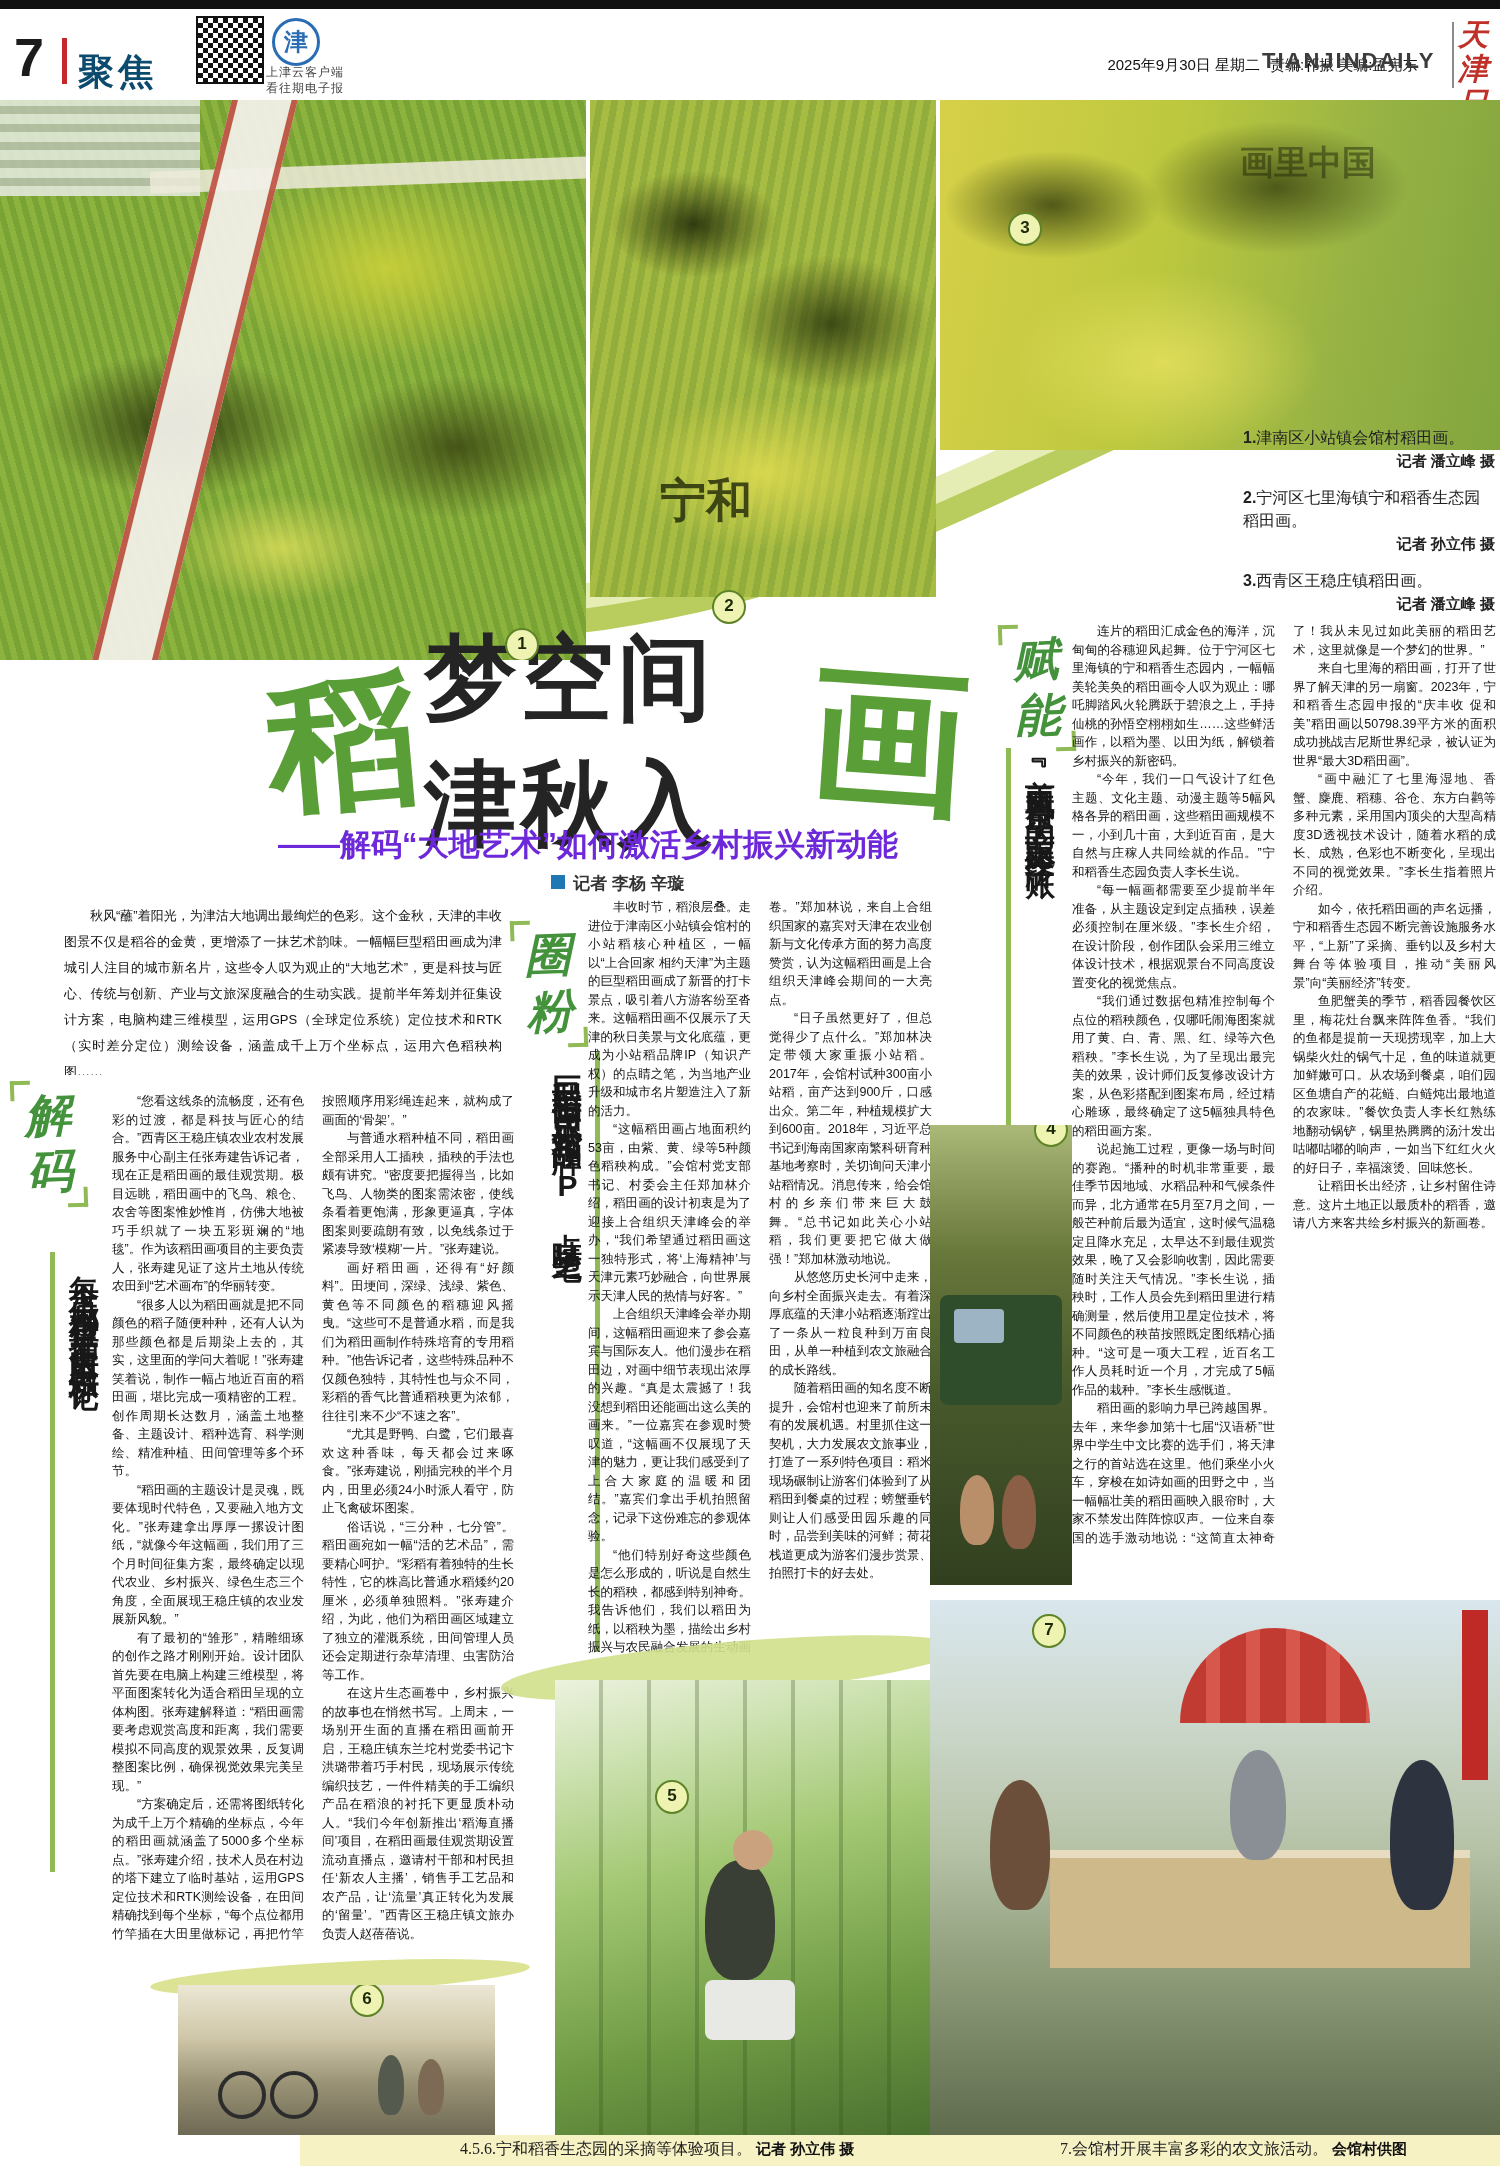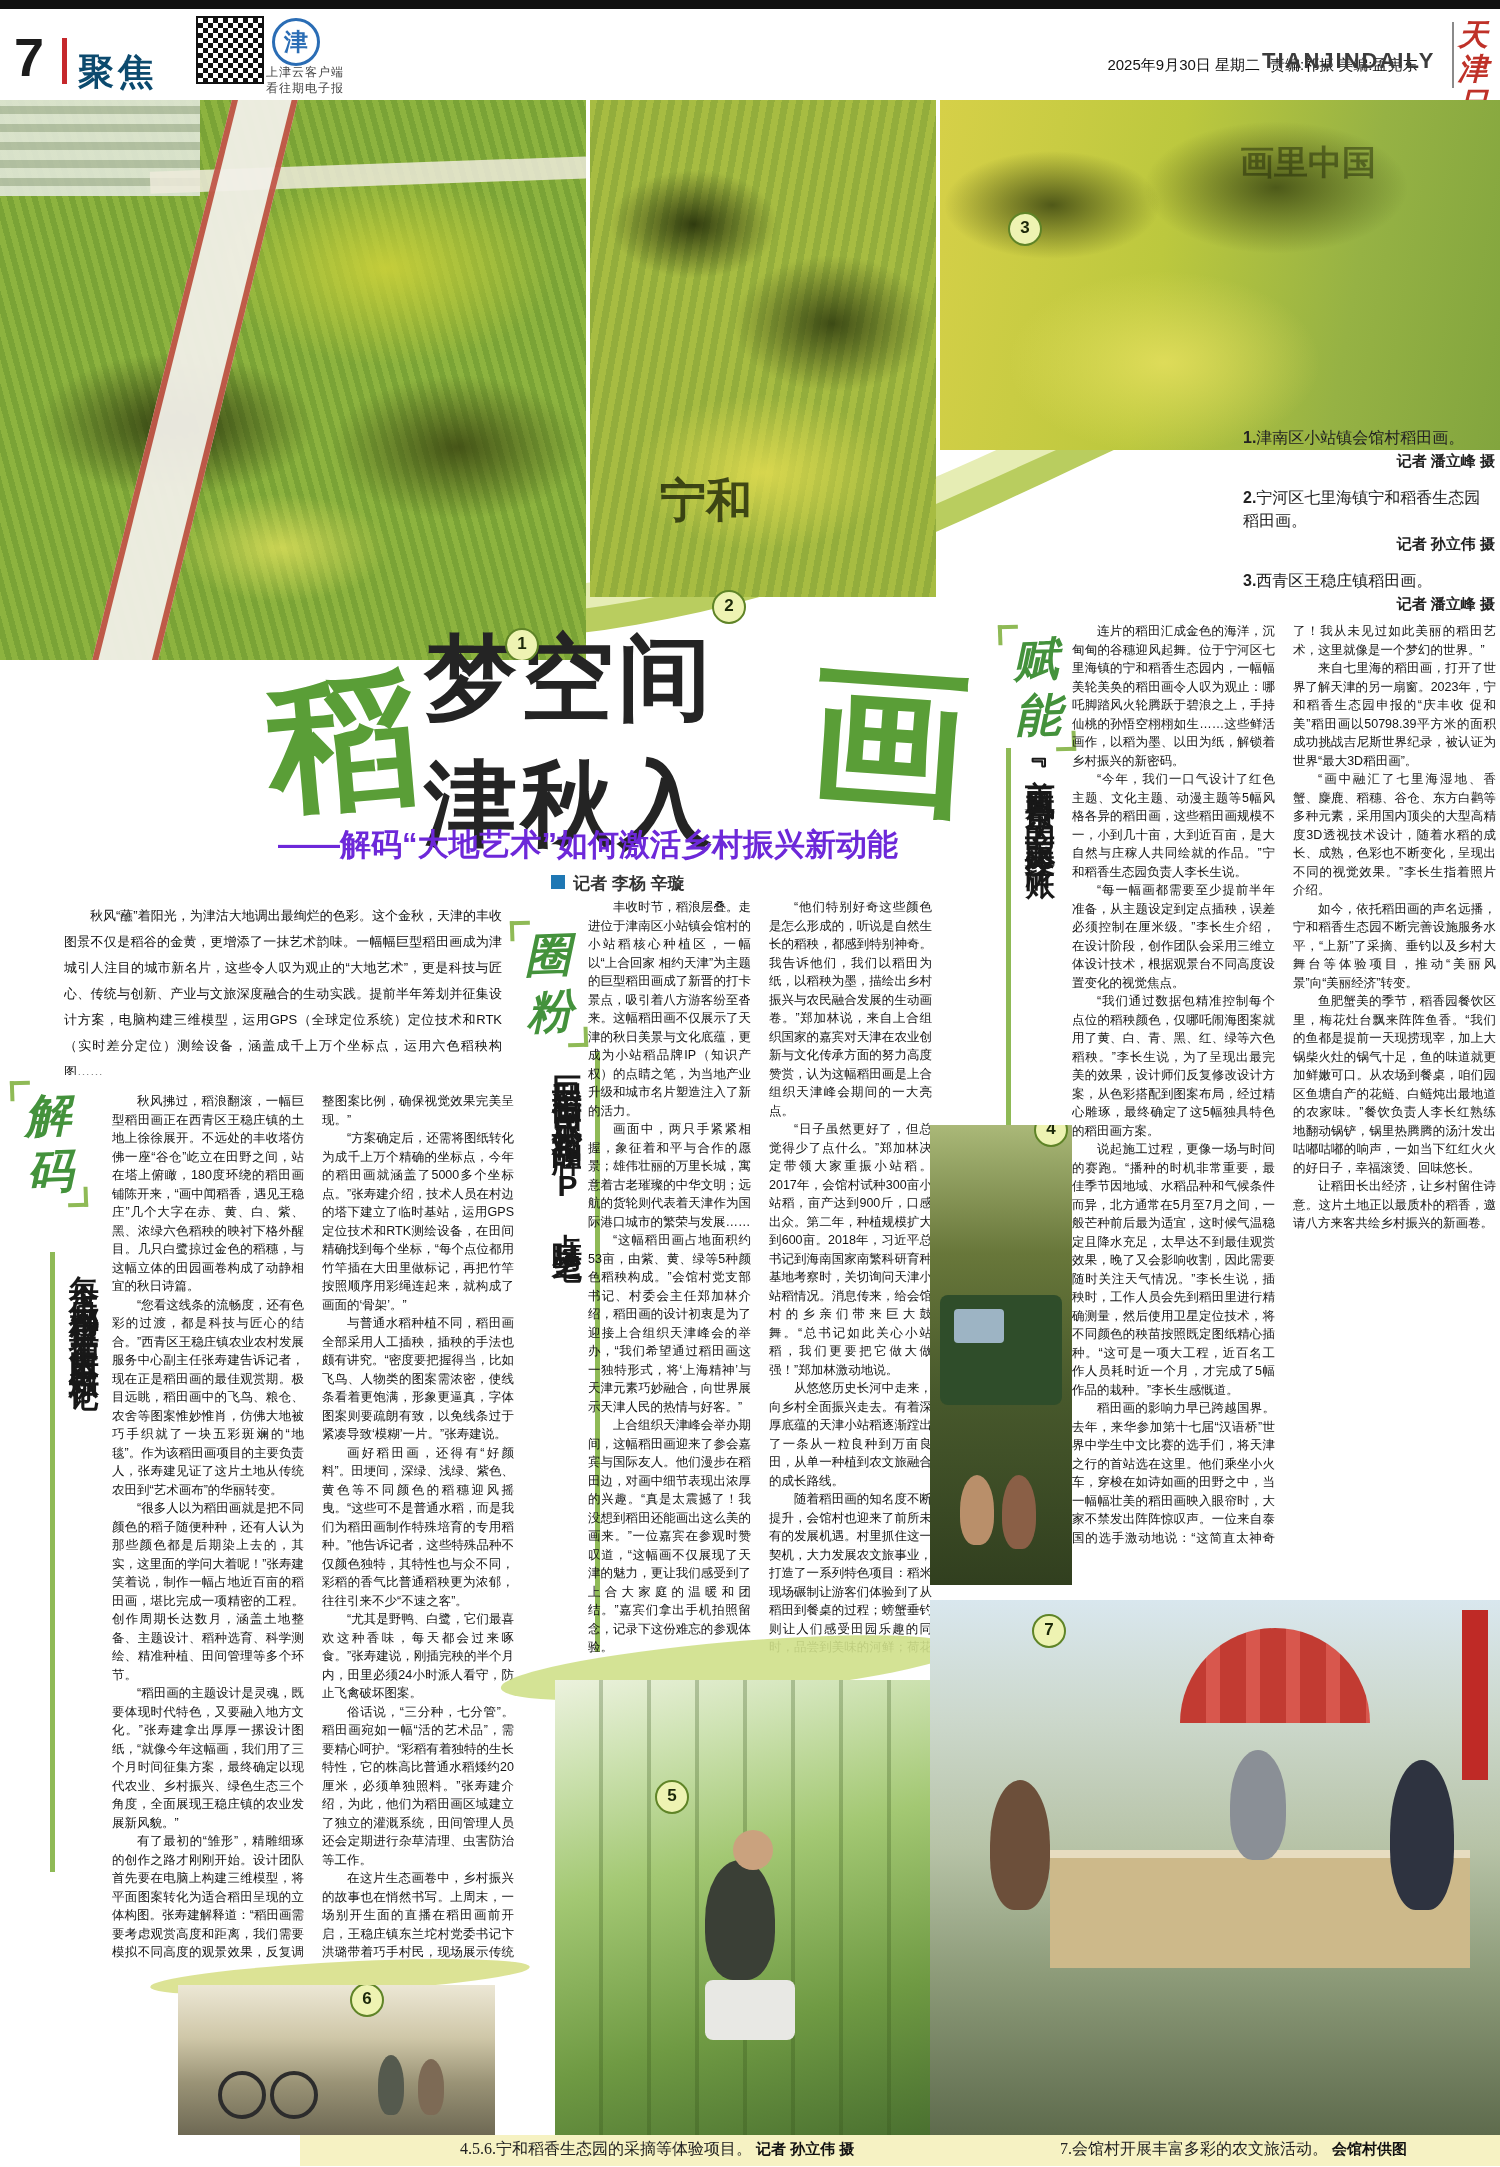--- a/index.html
+++ b/index.html
@@ -193,38 +193,36 @@
 </div>
 
 <div class="abs" id="lede">
     <p>秋风“蘸”着阳光，为津沽大地调出最绚烂的色彩。这个金秋，天津的丰收图景不仅是稻谷的金黄，更增添了一抹艺术韵味。一幅幅巨型稻田画成为津城引人注目的城市新名片，这些令人叹为观止的“大地艺术”，更是科技与匠心、传统与创新、产业与文旅深度融合的生动实践。提前半年筹划并征集设计方案，电脑构建三维模型，运用GPS（全球定位系统）定位技术和RTK（实时差分定位）测绘设备，涵盖成千上万个坐标点，运用六色稻秧构图……</p>
     <p>今天，让我们走进这片金色的“稻”梦空间，解密“土上种画”的奇迹，聆听乡村振兴路上的澎湃潮音。</p>
   </div>
 
 <div class="abs seclabel" id="decode-label">解码</div>
 <div class="abs vhead" id="decode-vhead">每个点位都用竹竿插在大田里做标记</div>
 <div class="abs bodytext" id="decode-body">
-    <p>秋风拂过，稻浪翻滚，一幅巨型稻田画正在西青区王稳庄镇的土地上徐徐展开。不远处的丰收塔仿佛一座“谷仓”屹立在田野之间，站在塔上俯瞰，180度环绕的稻田画铺陈开来，“画中闻稻香，遇见王稳庄”几个大字在赤、黄、白、紫、黑、浓绿六色稻秧的映衬下格外醒目。几只白鹭掠过金色的稻穗，与这幅立体的田园画卷构成了动静相宜的秋日诗篇。</p>
     <p>“您看这线条的流畅度，还有色彩的过渡，都是科技与匠心的结合。”西青区王稳庄镇农业农村发展服务中心副主任张寿建告诉记者，现在正是稻田画的最佳观赏期。极目远眺，稻田画中的飞鸟、粮仓、农舍等图案惟妙惟肖，仿佛大地被巧手织就了一块五彩斑斓的“地毯”。作为该稻田画项目的主要负责人，张寿建见证了这片土地从传统农田到“艺术画布”的华丽转变。</p>
     <p>“很多人以为稻田画就是把不同颜色的稻子随便种种，还有人认为那些颜色都是后期染上去的，其实，这里面的学问大着呢！”张寿建笑着说，制作一幅占地近百亩的稻田画，堪比完成一项精密的工程。创作周期长达数月，涵盖土地整备、主题设计、稻种选育、科学测绘、精准种植、田间管理等多个环节。</p>
     <p>“稻田画的主题设计是灵魂，既要体现时代特色，又要融入地方文化。”张寿建拿出厚厚一摞设计图纸，“就像今年这幅画，我们用了三个月时间征集方案，最终确定以现代农业、乡村振兴、绿色生态三个角度，全面展现王稳庄镇的农业发展新风貌。”</p>
     <p>有了最初的“雏形”，精雕细琢的创作之路才刚刚开始。设计团队首先要在电脑上构建三维模型，将平面图案转化为适合稻田呈现的立体构图。张寿建解释道：“稻田画需要考虑观赏高度和距离，我们需要模拟不同高度的观景效果，反复调整图案比例，确保视觉效果完美呈现。”</p>
     <p>“方案确定后，还需将图纸转化为成千上万个精确的坐标点，今年的稻田画就涵盖了5000多个坐标点。”张寿建介绍，技术人员在村边的塔下建立了临时基站，运用GPS定位技术和RTK测绘设备，在田间精确找到每个坐标，“每个点位都用竹竿插在大田里做标记，再把竹竿按照顺序用彩绳连起来，就构成了画面的‘骨架’。”</p>
     <p>与普通水稻种植不同，稻田画全部采用人工插秧，插秧的手法也颇有讲究。“密度要把握得当，比如飞鸟、人物类的图案需浓密，使线条看着更饱满，形象更逼真，字体图案则要疏朗有致，以免线条过于紧凑导致‘模糊’一片。”张寿建说。</p>
     <p>画好稻田画，还得有“好颜料”。田埂间，深绿、浅绿、紫色、黄色等不同颜色的稻穗迎风摇曳。“这些可不是普通水稻，而是我们为稻田画制作特殊培育的专用稻种。”他告诉记者，这些特殊品种不仅颜色独特，其特性也与众不同，彩稻的香气比普通稻秧更为浓郁，往往引来不少“不速之客”。</p>
     <p>“尤其是野鸭、白鹭，它们最喜欢这种香味，每天都会过来啄食。”张寿建说，刚插完秧的半个月内，田里必须24小时派人看守，防止飞禽破坏图案。</p>
     <p>俗话说，“三分种，七分管”。稻田画宛如一幅“活的艺术品”，需要精心呵护。“彩稻有着独特的生长特性，它的株高比普通水稻矮约20厘米，必须单独照料。”张寿建介绍，为此，他们为稻田画区域建立了独立的灌溉系统，田间管理人员还会定期进行杂草清理、虫害防治等工作。</p>
     <p>在这片生态画卷中，乡村振兴的故事也在悄然书写。上周末，一场别开生面的直播在稻田画前开启，王稳庄镇东兰坨村党委书记卞洪璐带着巧手村民，现场展示传统编织技艺，一件件精美的手工编织产品在稻浪的衬托下更显质朴动人。“我们今年创新推出‘稻海直播间’项目，在稻田画最佳观赏期设置流动直播点，邀请村干部和村民担任‘新农人主播’，销售手工艺品和农产品，让‘流量’真正转化为发展的‘留量’。”西青区王稳庄镇文旅办负责人赵蓓蓓说。</p>
   </div>
 
 <div class="abs seclabel" id="fans-label">圈粉</div>
 <div class="abs vhead" id="fans-vhead">巨型稻田画成小站稻品牌IP点睛之笔</div>
 <div class="abs bodytext" id="fans-body">
     <p>丰收时节，稻浪层叠。走进位于津南区小站镇会馆村的小站稻核心种植区，一幅以“上合回家 相约天津”为主题的巨型稻田画成了新晋的打卡景点，吸引着八方游客纷至沓来。这幅稻田画不仅展示了天津的秋日美景与文化底蕴，更成为小站稻品牌IP（知识产权）的点睛之笔，为当地产业升级和城市名片塑造注入了新的活力。</p>
-    <p>画面中，两只手紧紧相握，象征着和平与合作的愿景；雄伟壮丽的万里长城，寓意着古老璀璨的中华文明；远航的货轮则代表着天津作为国际港口城市的繁荣与发展……</p>
     <p>“这幅稻田画占地面积约53亩，由紫、黄、绿等5种颜色稻秧构成。”会馆村党支部书记、村委会主任郑加林介绍，稻田画的设计初衷是为了迎接上合组织天津峰会的举办，“我们希望通过稻田画这一独特形式，将‘上海精神’与天津元素巧妙融合，向世界展示天津人民的热情与好客。”</p>
     <p>上合组织天津峰会举办期间，这幅稻田画迎来了参会嘉宾与国际友人。他们漫步在稻田边，对画中细节表现出浓厚的兴趣。“真是太震撼了！我没想到稻田还能画出这么美的画来。”一位嘉宾在参观时赞叹道，“这幅画不仅展现了天津的魅力，更让我们感受到了上合大家庭的温暖和团结。”嘉宾们拿出手机拍照留念，记录下这份难忘的参观体验。</p>
     <p>“他们特别好奇这些颜色是怎么形成的，听说是自然生长的稻秧，都感到特别神奇。我告诉他们，我们以稻田为纸，以稻秧为墨，描绘出乡村振兴与农民融合发展的生动画卷。”郑加林说，来自上合组织国家的嘉宾对天津在农业创新与文化传承方面的努力高度赞赏，认为这幅稻田画是上合组织天津峰会期间的一大亮点。</p>
     <p>“日子虽然更好了，但总觉得少了点什么。”郑加林决定带领大家重振小站稻。2017年，会馆村试种300亩小站稻，亩产达到900斤，口感出众。第二年，种植规模扩大到600亩。2018年，习近平总书记到海南国家南繁科研育种基地考察时，关切询问天津小站稻情况。消息传来，给会馆村的乡亲们带来巨大鼓舞。“总书记如此关心小站稻，我们更要把它做大做强！”郑加林激动地说。</p>
     <p>从悠悠历史长河中走来，向乡村全面振兴走去。有着深厚底蕴的天津小站稻逐渐蹚出了一条从一粒良种到万亩良田，从单一种植到农文旅融合的成长路线。</p>
     <p>随着稻田画的知名度不断提升，会馆村也迎来了前所未有的发展机遇。村里抓住这一契机，大力发展农文旅事业，打造了一系列特色项目：稻米现场碾制让游客们体验到了从稻田到餐桌的过程；螃蟹垂钓则让人们感受田园乐趣的同时，品尝到美味的河鲜；荷花栈道更成为游客们漫步赏景、拍照打卡的好去处。</p>
   </div>
 
 <div class="abs seclabel" id="empower-label">赋能</div>
 <div class="abs vhead" id="empower-vhead">『美丽风景』里的『美丽经济』账</div>

